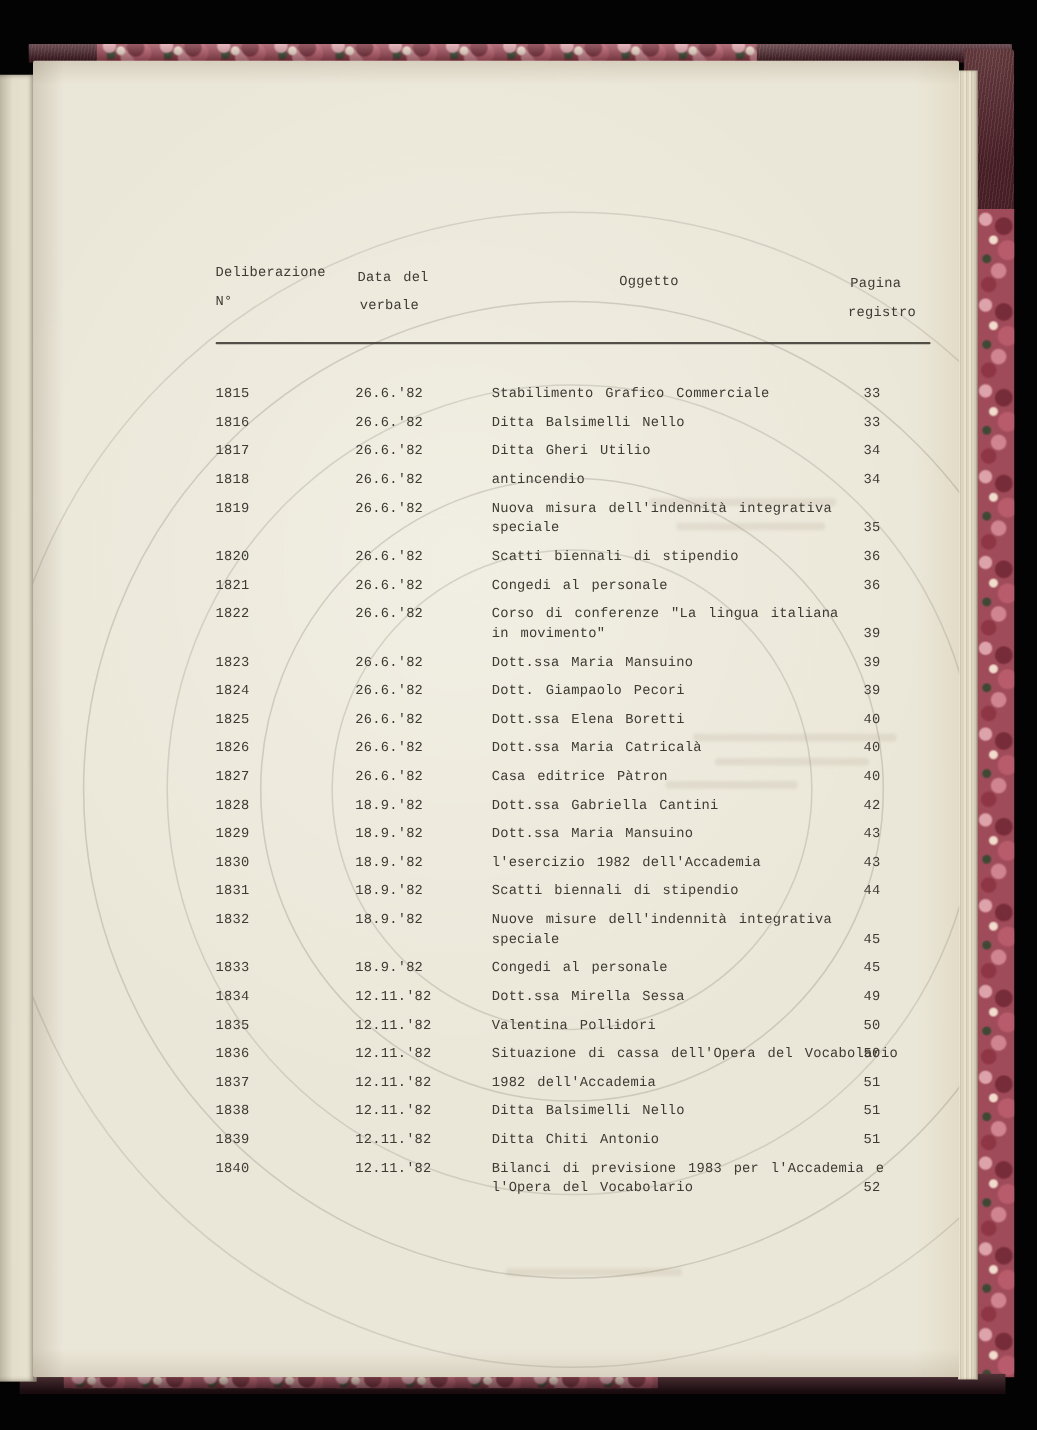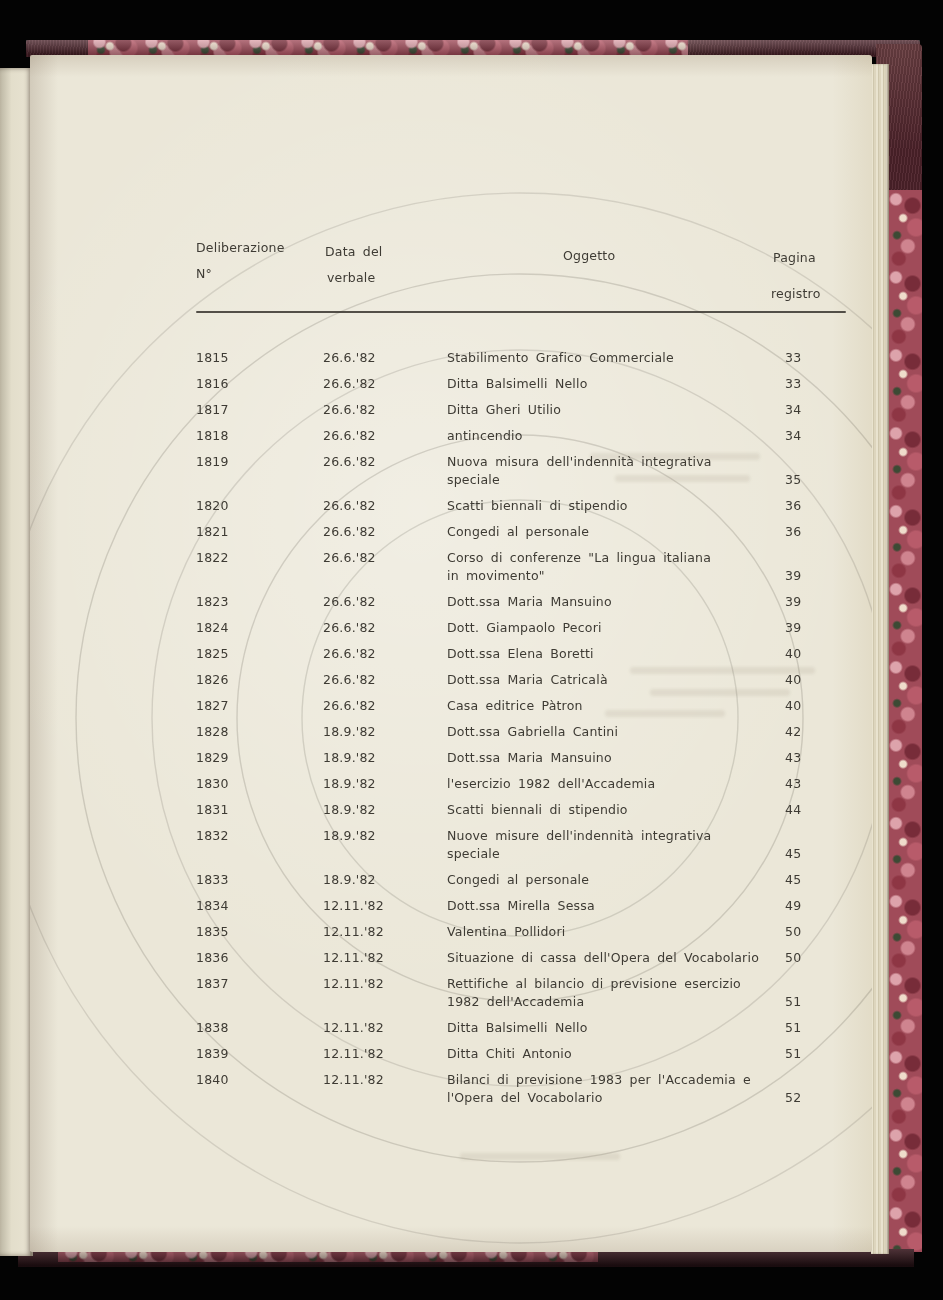--- a/index.html
+++ b/index.html
@@ -53,20 +53,21 @@
   .page{
     position:absolute;left:30px;top:55px;width:842px;height:1197px;
     background:
       radial-gradient(ellipse 70% 55% at 46% 38%, rgba(255,255,255,0.30), rgba(255,255,255,0) 75%),
       linear-gradient(90deg, rgba(110,90,70,0.20) 0, rgba(110,90,70,0) 28px),
       linear-gradient(270deg, rgba(180,160,110,0.16) 0, rgba(180,160,110,0) 40px),
       linear-gradient(180deg, rgba(120,95,70,0.18) 0, rgba(120,95,70,0) 22px),
       linear-gradient(0deg, rgba(120,95,70,0.16) 0, rgba(120,95,70,0) 26px),
       #ebe7d8;
     border-radius:2px 3px 2px 2px;
+    font-family:Liberation Mono, monospace;
   }
   .watermark{position:absolute;left:0;top:0;pointer-events:none;}
   .bleed{position:absolute;height:7px;border-radius:3px;background:rgba(136,126,100,0.13);filter:blur(1.4px);}
   
   .typed{color:#3e3b34;font-size:12.5px;letter-spacing:0.2px;word-spacing:3px;line-height:18px;}
   .hdr{position:absolute;white-space:nowrap;}
   .rule{position:absolute;left:166px;top:256px;width:650px;height:2px;background:rgba(55,52,46,0.85);border-radius:1px;}
   .rows{position:absolute;left:166px;top:294px;width:672px;}
   .row{display:flex;align-items:flex-start;margin-bottom:8px;}
   .cell{white-space:nowrap;}
@@ -113,21 +114,21 @@
     <div class="bleed" style="left:620px;top:634px;width:140px;"></div>
     <div class="bleed" style="left:575px;top:655px;width:120px;"></div>
     <div class="bleed" style="left:430px;top:1098px;width:160px;"></div>
 
     <div class="typed hdr" style="left:166px;top:184px;">Deliberazione</div>
     <div class="typed hdr" style="left:166px;top:210px;">N°</div>
     <div class="typed hdr" style="left:295px;top:188px;text-align:center;">Data del</div>
     <div class="typed hdr" style="left:297px;top:214px;">verbale</div>
     <div class="typed hdr" style="left:533px;top:192px;">Oggetto</div>
     <div class="typed hdr" style="left:743px;top:194px;">Pagina</div>
-    <div class="typed hdr" style="left:741px;top:220px;margin-top:10px;">registro</div>
+    <div class="typed hdr" style="left:741px;top:220px;">registro</div>
 
     <div class="rule"></div>
 
     <div class="rows typed" id="rows">
   <div class="row">
     <div class="cell n">1815</div>
     <div class="cell date">26.6.'82</div>
     <div class="cell subject">
             <div>Stabilimento Grafico Commerciale</div>
           </div>
@@ -323,21 +324,20 @@
     <div class="cell subject">
             <div>Situazione di cassa dell'Opera del Vocabolario</div>
           </div>
     <div class="cell pageno">50</div>
   </div>
 
   <div class="row">
     <div class="cell n">1837</div>
     <div class="cell date">12.11.'82</div>
     <div class="cell subject">
-            <div>Rettifiche al bilancio di previsione esercizio</div>
             <div>1982 dell'Accademia</div>
           </div>
     <div class="cell pageno">51</div>
   </div>
 
   <div class="row">
     <div class="cell n">1838</div>
     <div class="cell date">12.11.'82</div>
     <div class="cell subject">
             <div>Ditta Balsimelli Nello</div>

